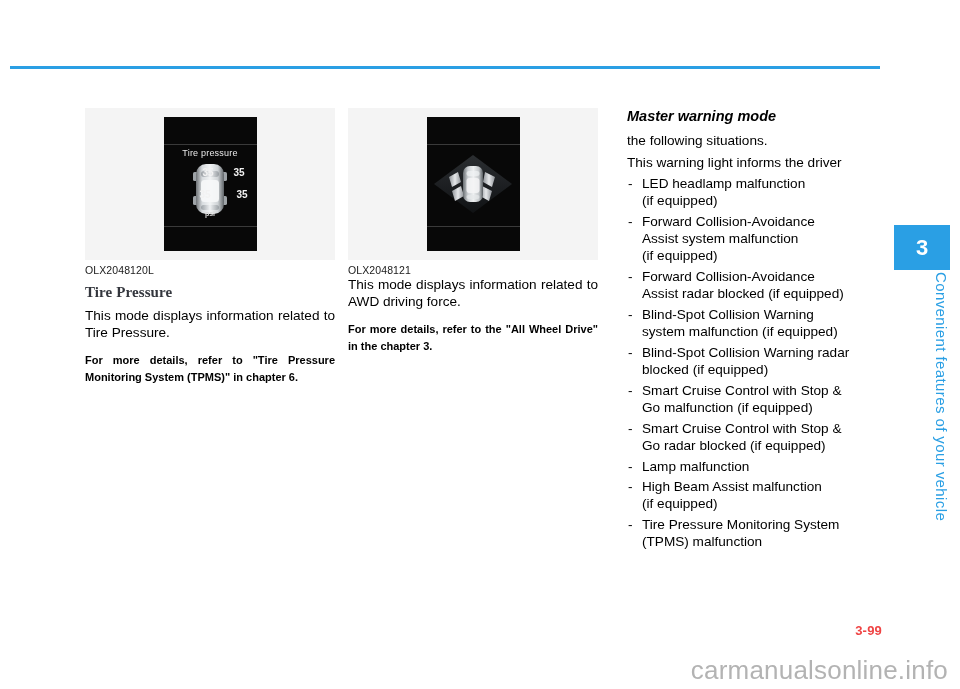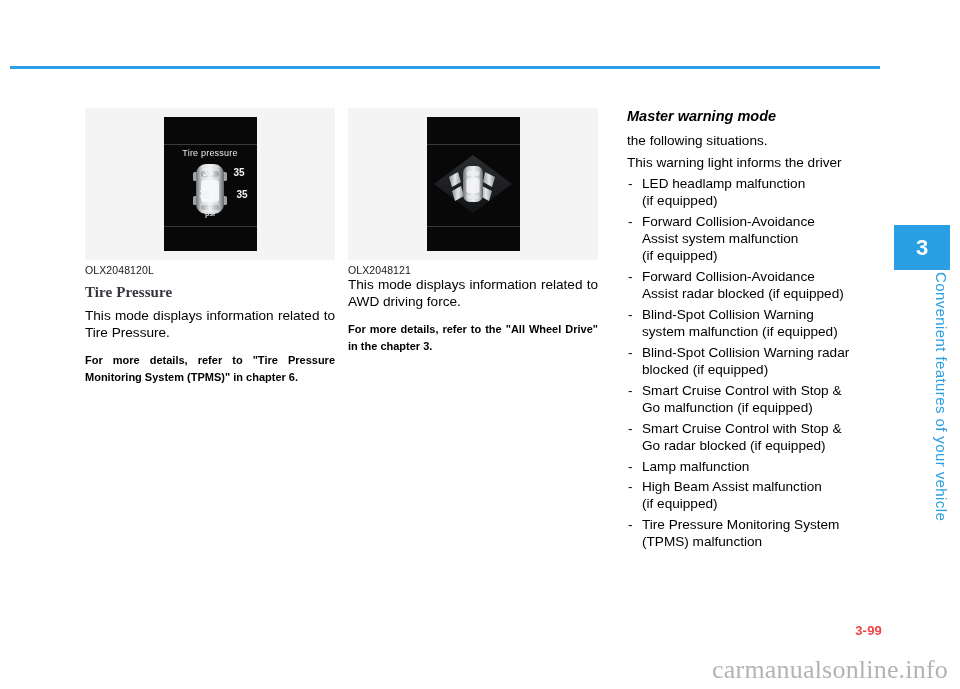--- a/index.html
+++ b/index.html
@@ -228,21 +228,21 @@
     font-family: "Liberation Sans", sans-serif;
     font-size: 13px;
     font-weight: bold;
     color: #ef4444;
     letter-spacing: .2px;
   }
   #watermark {
     position: absolute;
     right: 12px;
     top: 655px;
-    font-family: Liberation Serif, serif;
+    font-family: Liberation Sans, sans-serif;
     font-size: 26px;
     color: #b3b3b3;
     letter-spacing: .2px;
   }
 </style>
 </head>
 <body>
 
 <div id="top-rule"></div>
 

